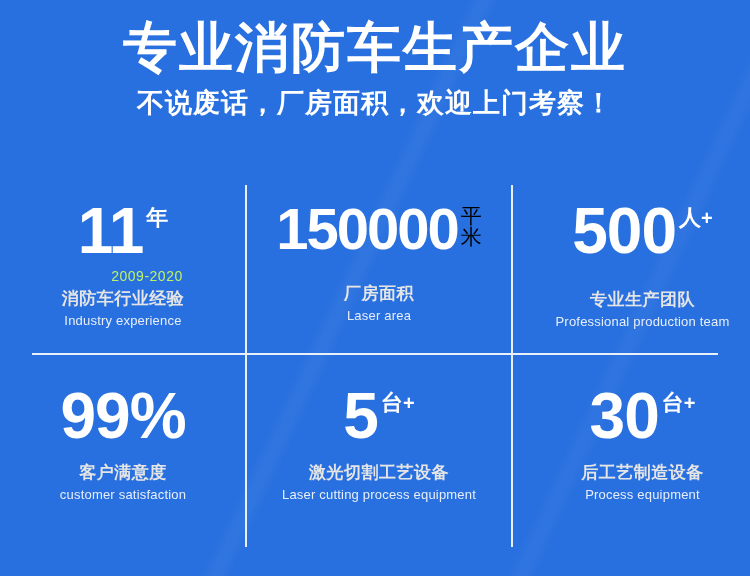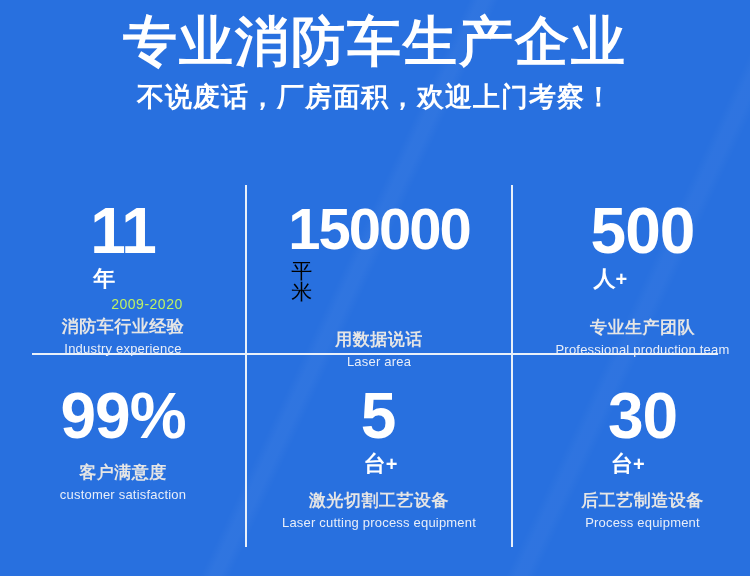--- a/index.html
+++ b/index.html
@@ -33,21 +33,21 @@
   
   .header {
     position: absolute;
     top: 0;
     left: 0;
     width: 750px;
     text-align: center;
   }
   .title {
     margin: 0;
-    padding-top: 12px;
+    padding-top: 18px;
     color: #ffffff;
     font-size: 54px;
     font-weight: bold;
     letter-spacing: 2px;
     line-height: 1.08;
     white-space: nowrap;
   }
   .subtitle {
     margin: 0;
     padding-top: 13px;
@@ -90,21 +90,20 @@
   .cell-1 { width: 246px; }
   .cell-2 { width: 266px; }
   .cell-3 { width: 238px; padding-left: 23px; }
 
   
   .num-line {
     display: flex;
     align-items: flex-start;
     justify-content: center;
     line-height: 1;
-    flex-direction: column;
   }
   .num {
     color: #ffffff;
     font-weight: bold;
     letter-spacing: -1px;
     line-height: 0.95;
   }
   .num-big   { font-size: 64px; }
   .num-wide  { font-size: 58px; letter-spacing: -2px; }
 
@@ -208,21 +207,21 @@
       </div>
 
       <div class="cell cell-2">
         <div class="num-line">
           <span class="num num-wide">150000</span>
           <span class="unit-stack">
             <span>平</span>
             <span>米</span>
           </span>
         </div>
-        <div class="label-cn">用数据说话</div>
+        <div class="label-cn">厂房面积</div>
         <div class="label-en">Laser area</div>
       </div>
 
       <div class="cell cell-3">
         <div class="num-line">
           <span class="num num-big">500</span>
           <span class="unit"><span>人</span><span class="plus">+</span></span>
         </div>
         <div class="label-cn">专业生产团队</div>
         <div class="label-en">Professional production team</div>

